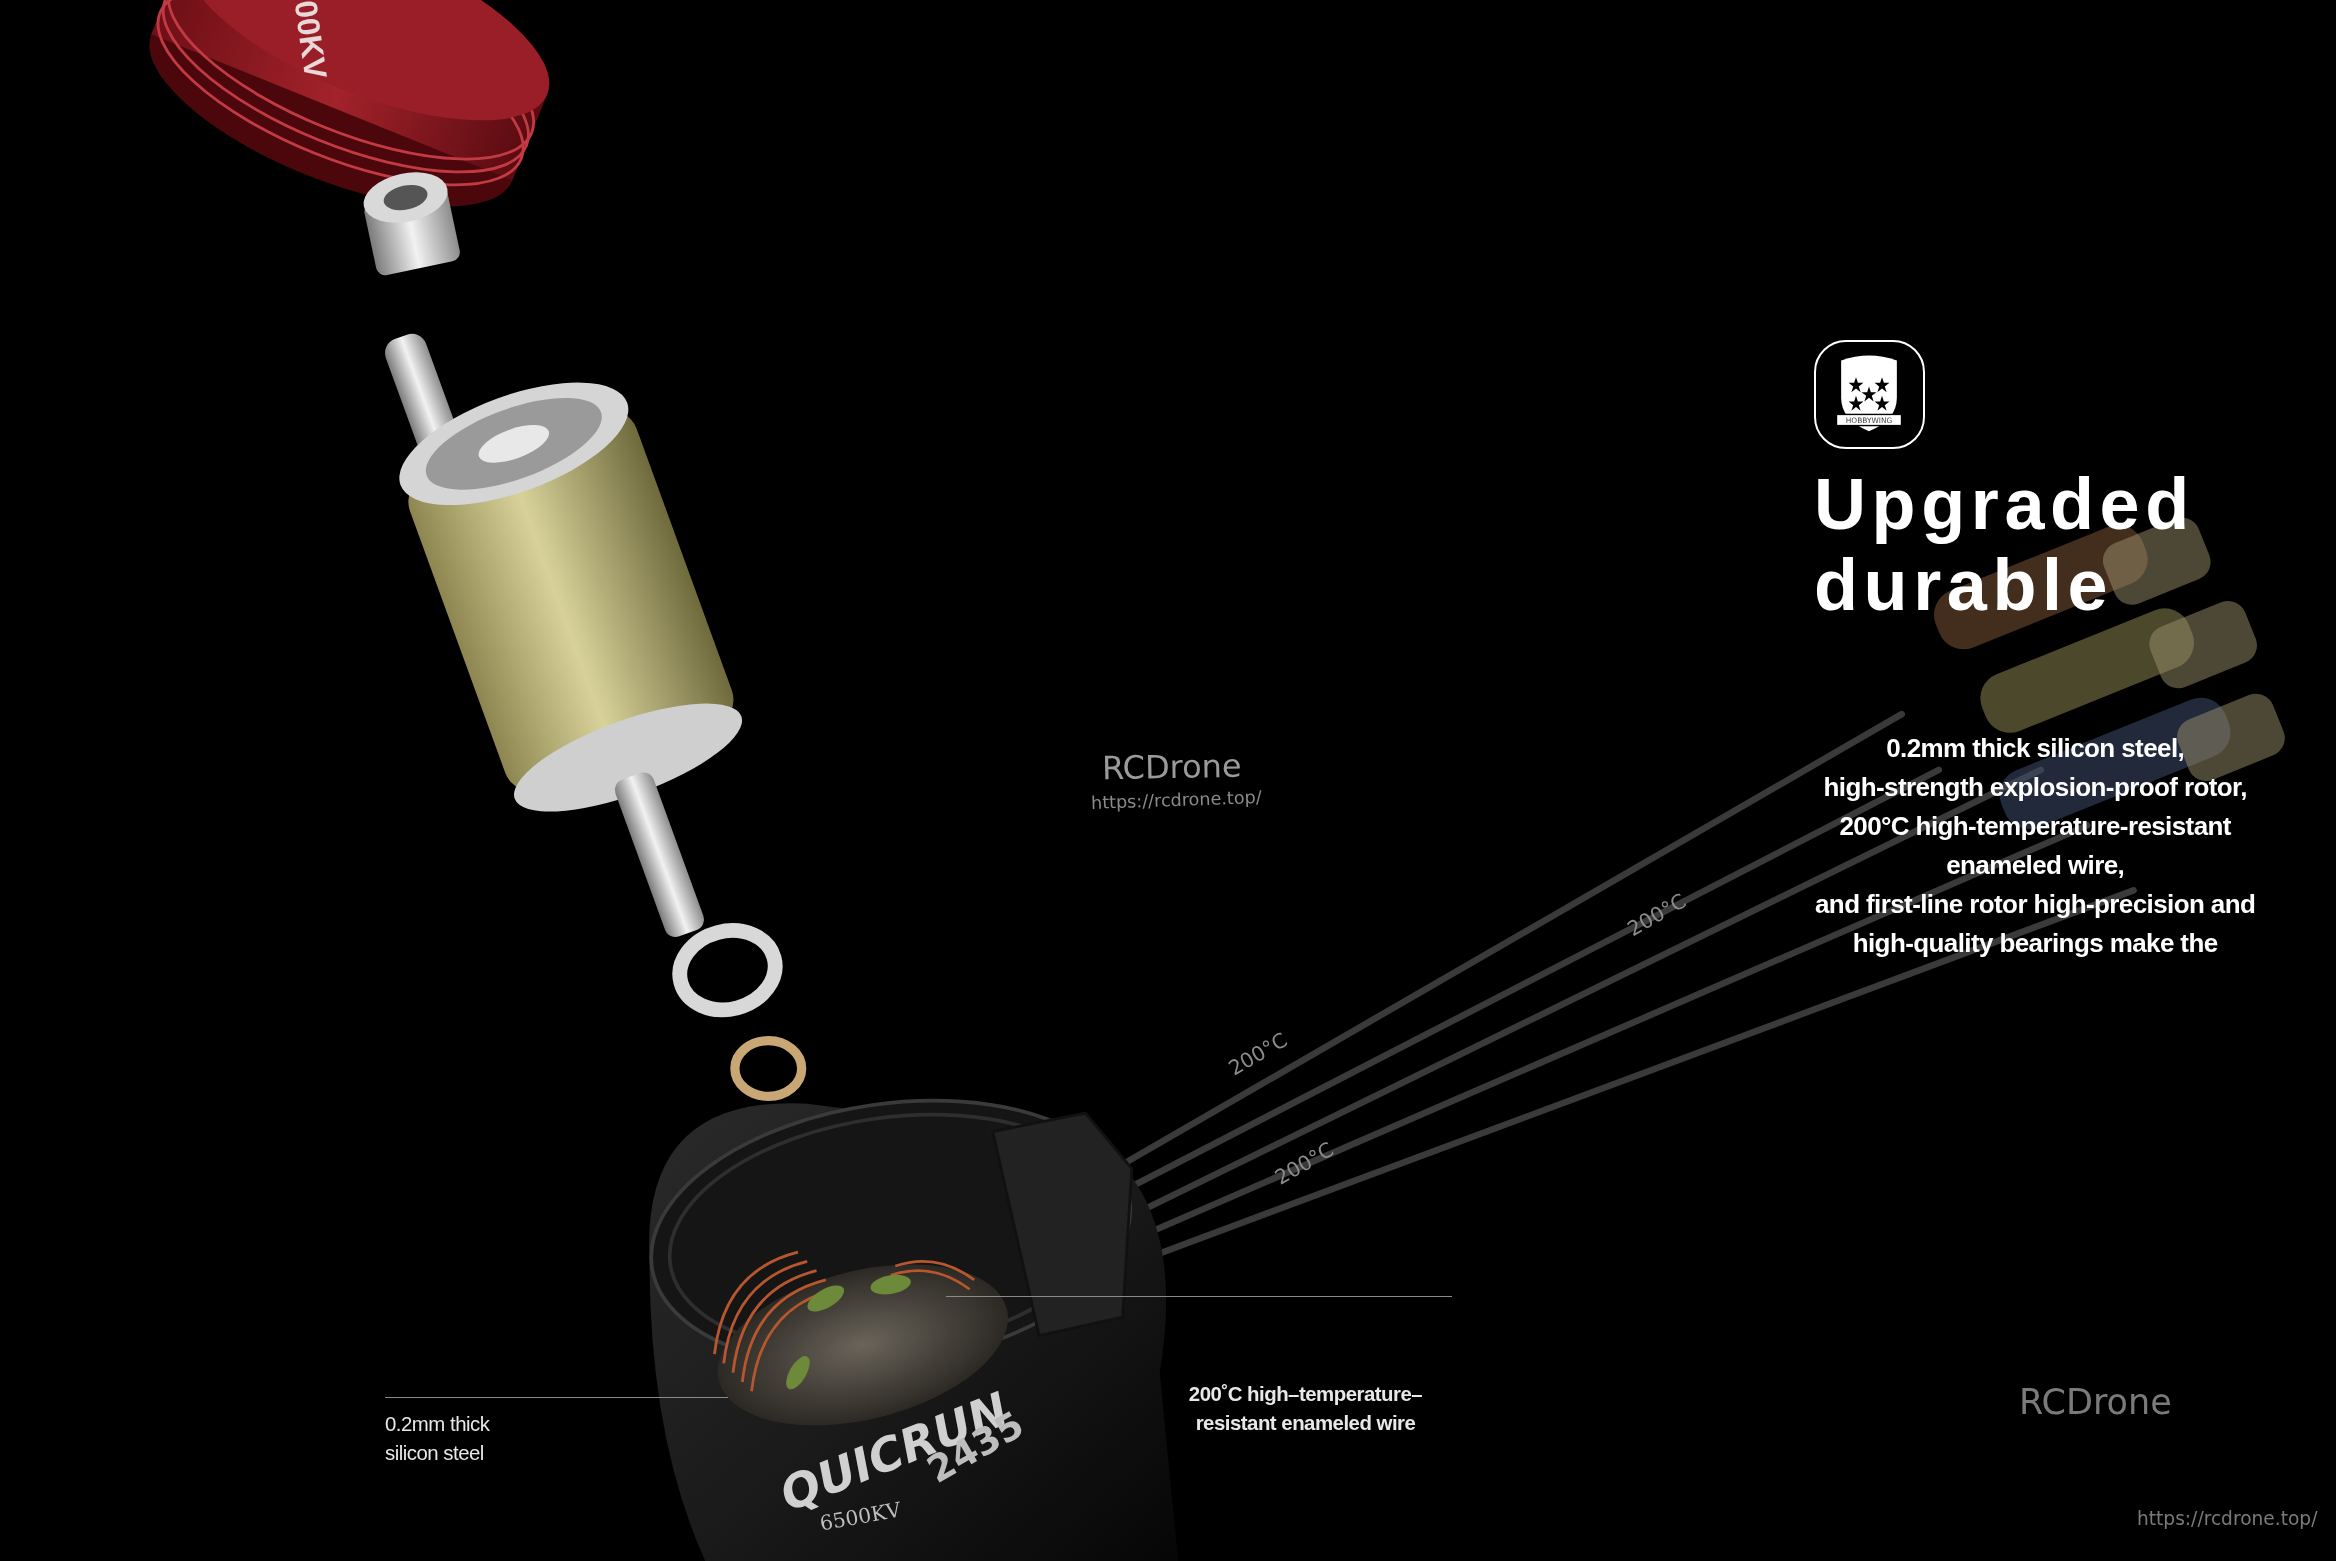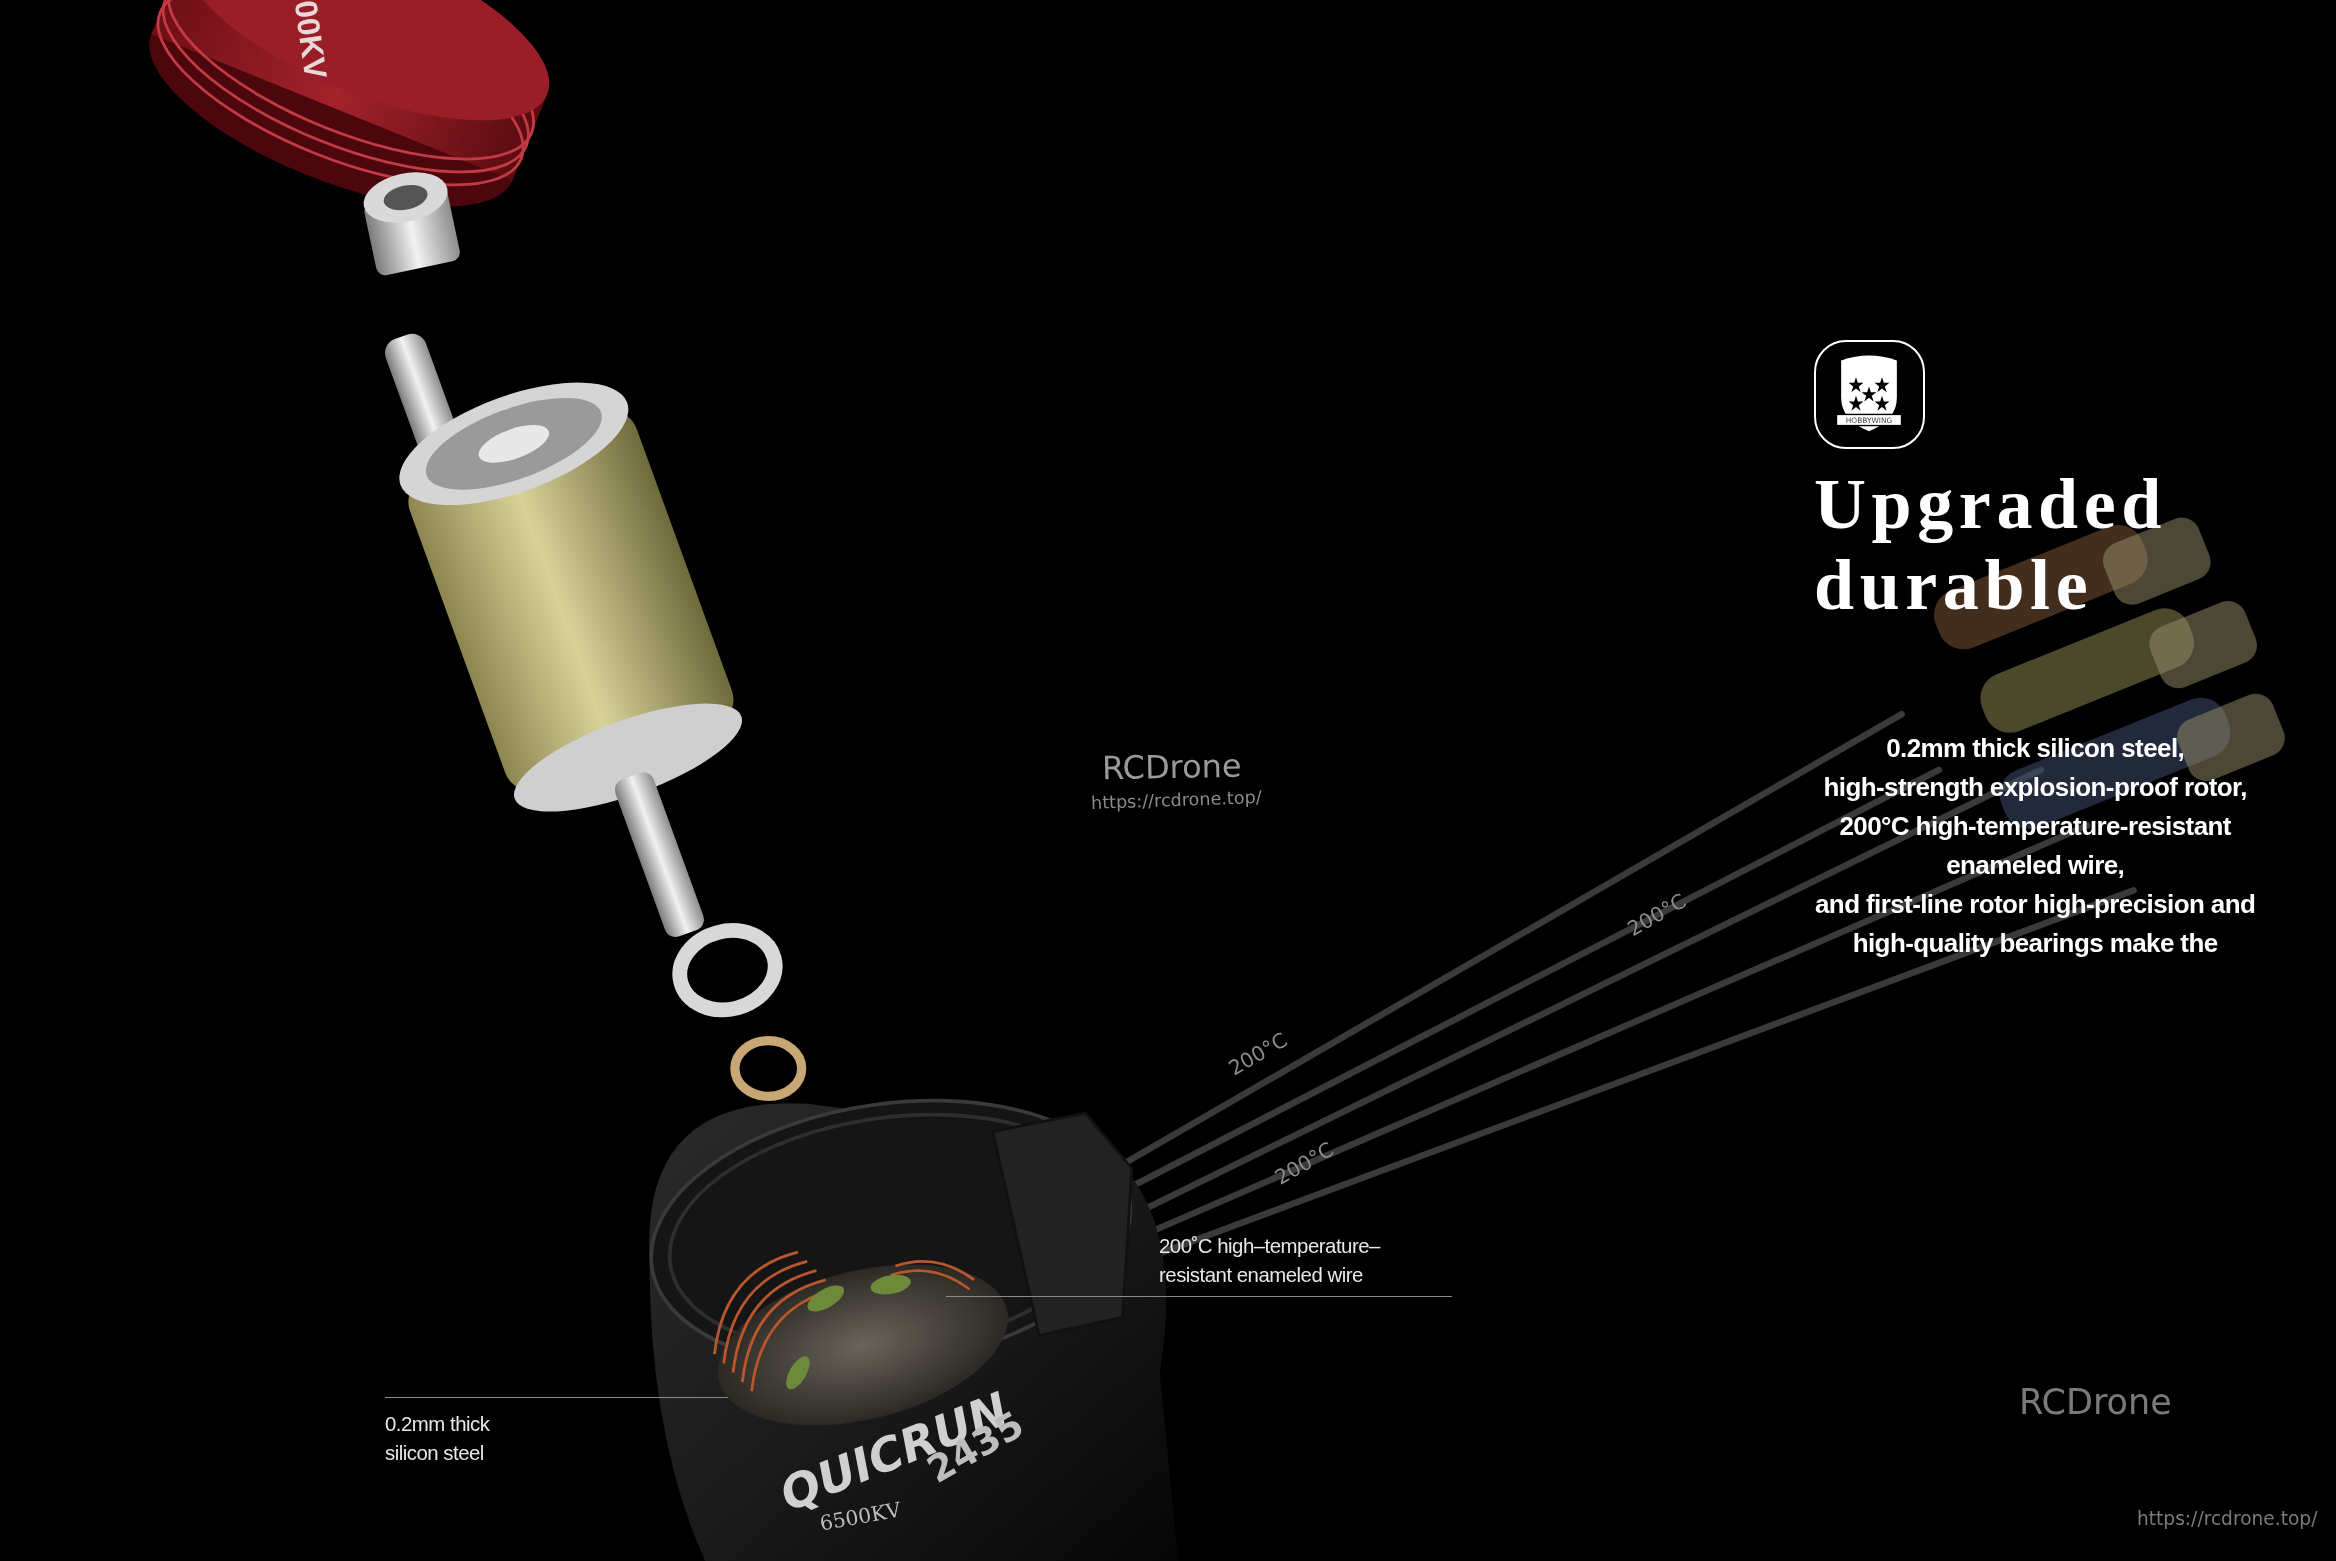--- a/index.html
+++ b/index.html
@@ -18,21 +18,21 @@
     border: 2.8px solid #ffffff; border-radius: 32px;
     box-sizing: border-box;
     margin-top: 41px;
   }
   .badge svg { position: absolute; left: 0; top: 0; width: 106px; height: 104px; }
 
   .headline {
     position: absolute; left: 1814px; top: 464px;
     color: #ffffff; font-weight: 700;
     font-size: 72px; line-height: 81px; letter-spacing: 5.6px;
-    font-family: Liberation Serif, serif;
+    font-family: Liberation Sans, sans-serif;
   }
   .headline div { white-space: nowrap; }
 
   .body-text {
     position: absolute; left: 1815px; top: 729px;
     color: #ffffff; font-weight: 700;
     font-size: 26px; line-height: 39px; letter-spacing: -0.6px;
     font-family: "Liberation Sans", sans-serif;
   }
   .body-text div { white-space: nowrap; text-align: center; }
@@ -188,21 +188,21 @@
   <div class="body-text">
     <div>0.2mm thick silicon steel,</div>
     <div>high-strength explosion-proof rotor,</div>
     <div>200°C high-temperature-resistant</div>
     <div>enameled wire,</div>
     <div>and first-line rotor high-precision and</div>
     <div>high-quality bearings make the</div>
   </div>
 
   <div class="callout-line" style="left:946px; top:1296px; width:506px;"></div>
-  <div class="callout" style="left:1159px; top:1232px; width:293px; text-align:left;">
+  <div class="callout" style="left:1159px; top:1380px; width:293px; text-align:center;font-weight:bold;">
     <div>200˚C high–temperature–</div>
     <div>resistant enameled wire</div>
   </div>
 
   <div class="callout-line" style="left:385px; top:1397px; width:343px;"></div>
   <div class="callout" style="left:385px; top:1410px;">
     <div>0.2mm thick</div>
     <div>silicon steel</div>
   </div>
 

